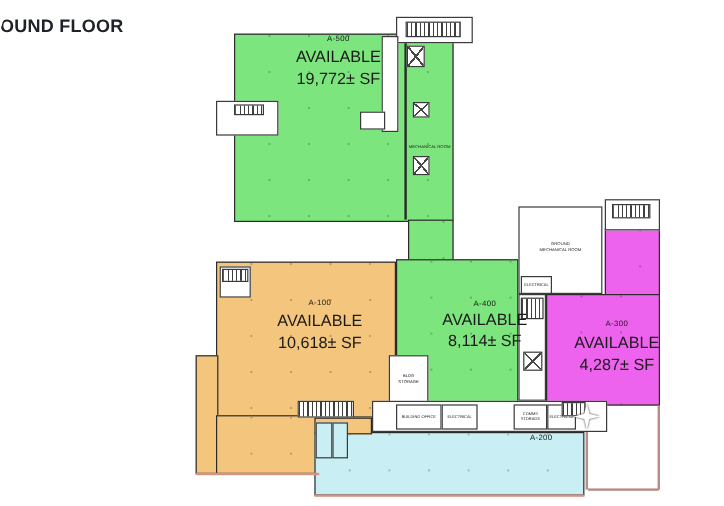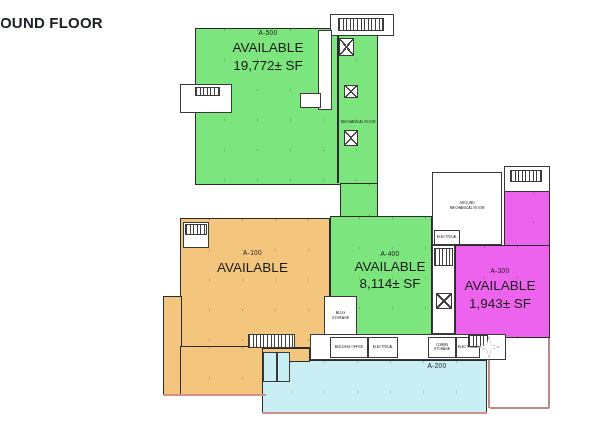--- a/index.html
+++ b/index.html
@@ -9,21 +9,21 @@
   .region{border:1.6px solid #2b2b2b;
           background-image:radial-gradient(rgba(0,0,0,.22) .8px,transparent 1.1px);
           background-size:33px 30px;background-position:12px 16px;}
   .room{position:absolute;box-sizing:border-box;background:#ffffff;border:1px solid #3a3a3a;}
   .hatch{position:absolute;box-sizing:border-box;background-color:#fff;border:1px solid #3a3a3a;
          background-image:repeating-linear-gradient(90deg,#3f3f3f 0 1px,transparent 1px 3.6px);}
   .xbox{position:absolute;box-sizing:border-box;background-color:#fff;border:1px solid #3a3a3a;
         background-image:linear-gradient(to top right,transparent 46%,#474747 46%,#474747 54%,transparent 54%),
                          linear-gradient(to bottom right,transparent 46%,#474747 46%,#474747 54%,transparent 54%);}
   .wall{position:absolute;background:#2b2b2b;}
-  .labels{position:absolute;text-align:center;color:#1a1a1a;}
+  .labels{position:absolute;text-align:center;color:#1a1a1a;padding-left:14px;}
   .code{font-size:6.5px;letter-spacing:.3px;margin-bottom:5px;}
   .big{font-size:13.5px;line-height:14px;margin-bottom:4px;white-space:nowrap;}
   .tiny{position:absolute;font-size:3.5px;line-height:1.2;color:#222;text-align:center;}
   .tinyflex{display:flex;align-items:center;justify-content:center;font-size:3.3px;
             line-height:1.15;color:#222;text-align:center;padding:1px;}
   .title{position:absolute;left:0px;top:14px;font-size:15px;font-weight:bold;
          color:#20222a;letter-spacing:.2px;white-space:nowrap;}
   .accent{position:absolute;background:#d69287;}
   .thinline{position:absolute;background:#b98b84;}
   .star-wrap{position:absolute;filter:drop-shadow(0 0 .7px #333);}
@@ -109,31 +109,32 @@
 
   <div class="labels" style="left:195px;top:29px;width:146px;">
     <div class="code">A-500</div>
     <div class="big">AVAILABLE</div>
     <div class="big">19,772± SF</div>
   </div>
 
   <div class="labels" style="left:180px;top:249px;width:145px;">
     <div class="code">A-100</div>
     <div class="big">AVAILABLE</div>
+    <div class="big">10,618± SF</div>
   </div>
 
   <div class="labels" style="left:342px;top:250px;width:96px;">
     <div class="code" style="margin-bottom:3px;">A-400</div>
     <div class="big" style="margin-bottom:3px;">AVAILABLE</div>
     <div class="big">8,114± SF</div>
   </div>
 
   <div class="labels" style="left:452px;top:267px;width:96px;">
     <div class="code">A-300</div>
     <div class="big">AVAILABLE</div>
-    <div class="big">1,943± SF</div>
+    <div class="big">4,287± SF</div>
   </div>
 
   <div class="labels" style="left:410px;top:362px;width:54px;">
     <div class="code" style="font-size:6.5px;margin:0;">A-200</div>
   </div>
 
 </div>
 
 </body></html>

